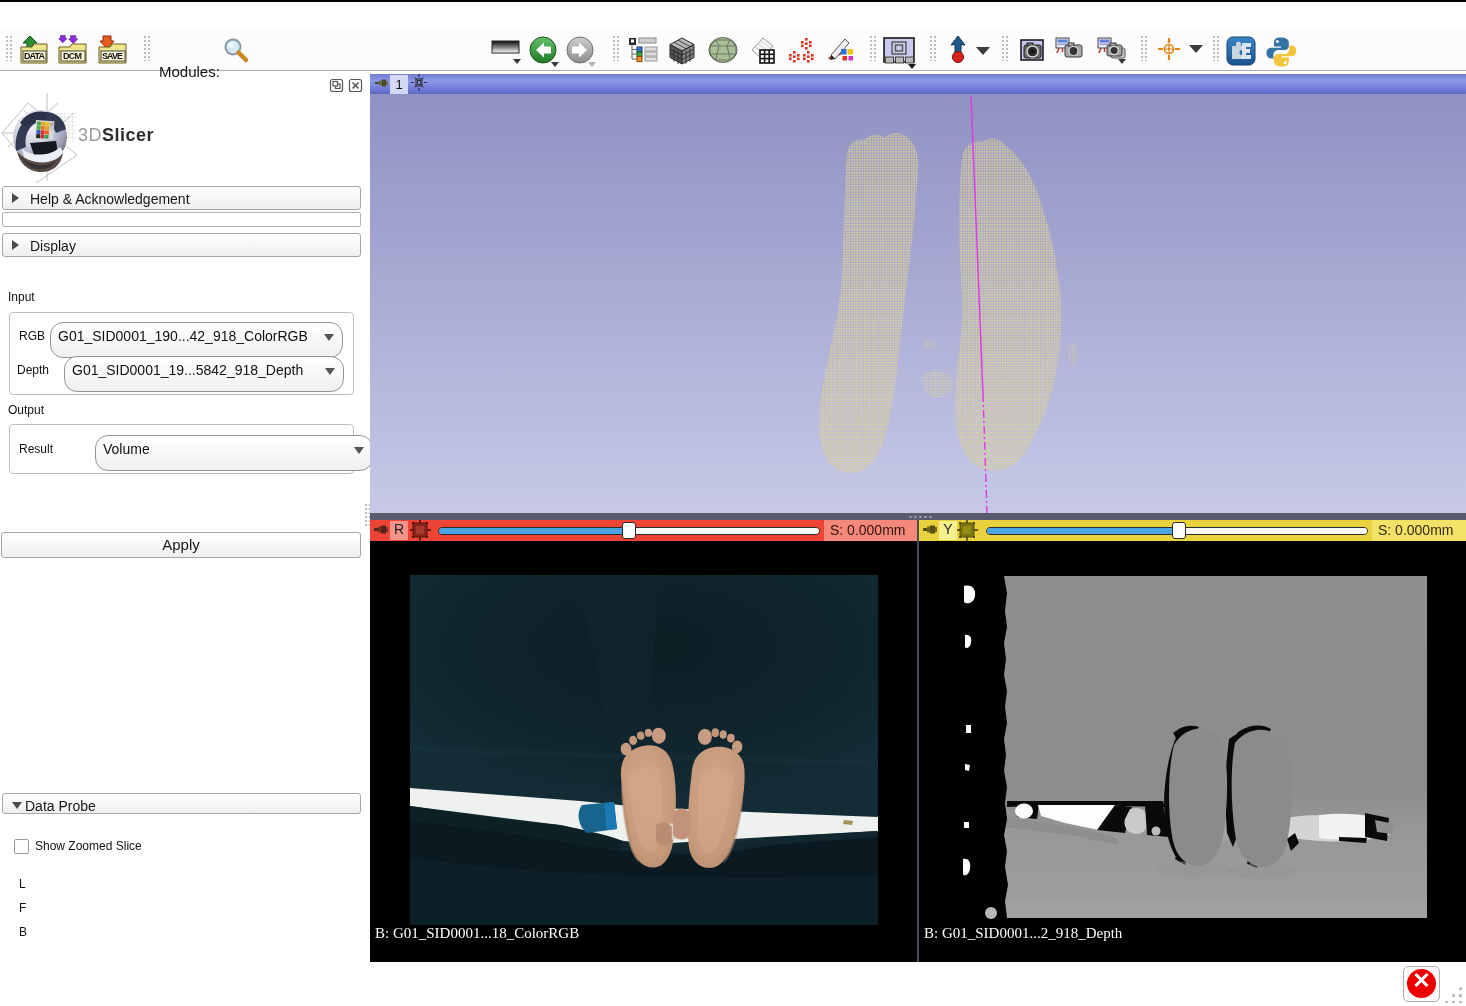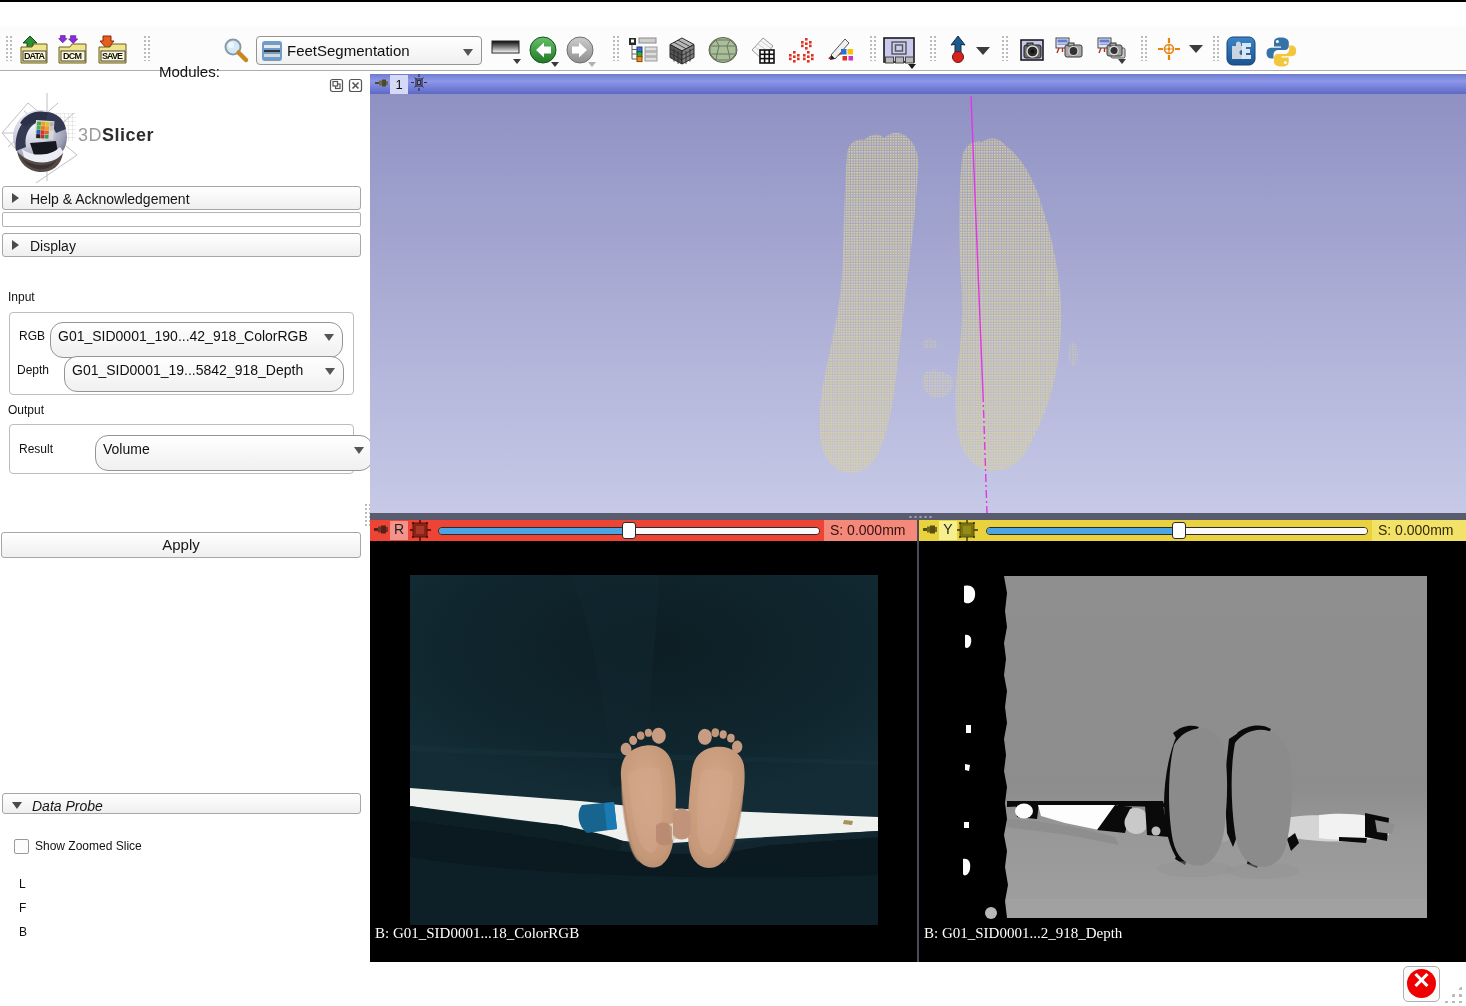--- a/index.html
+++ b/index.html
@@ -60,29 +60,20 @@
   <div class="abs" id="toolbar">
     <div class="grip" style="left:5px;"></div>
     <div class="grip" style="left:143px;"></div>
     <div class="tbtext" style="left:159px; top:13px;margin-top:24px;">Modules:</div>
     <div class="grip" style="left:612px;"></div>
     <div class="grip" style="left:869px;"></div>
     <div class="grip" style="left:929px;"></div>
     <div class="grip" style="left:1001px;"></div>
     <div class="grip" style="left:1140px;"></div>
     <div class="grip" style="left:1212px;"></div>
-    <div class="combo" style="left:256px; top:10px; width:226px; height:29px; border-radius:4px;">
-      <div style="position:absolute; left:5px; top:4px; width:20px; height:20px; border-radius:3px; background:#6d9dc8;">
-        <div style="position:absolute; left:2px; top:4px; width:16px; height:3px; background:#e8e8e8;"></div>
-        <div style="position:absolute; left:2px; top:9px; width:16px; height:2px; background:#333;"></div>
-        <div style="position:absolute; left:2px; top:13px; width:16px; height:3px; background:#d8d8d8;"></div>
-      </div>
-      <div class="ctext" style="left:30px; top:5px; font-size:15px;">FeetSegmentation</div>
-      <div class="carr" style="top:12px;"></div>
-    </div>
     <svg width="1466" height="45" style="position:absolute; left:0; top:0;">
       <defs>
         <linearGradient id="gBack" x1="0" y1="0" x2="0" y2="1">
           <stop offset="0" stop-color="#66c06a"></stop>
             <stop offset="1" stop-color="#1e7a24"></stop>
         </linearGradient>
         <linearGradient id="gFwd" x1="0" y1="0" x2="0" y2="1">
           <stop offset="0" stop-color="#cdcdcd"></stop>
             <stop offset="1" stop-color="#8f8f8f"></stop>
         </linearGradient>
@@ -374,21 +365,21 @@
     <div class="flabel" style="left:8px; top:403px;">Output</div>
     <div class="grpbox" style="top:424px; height:50px;"></div>
     <div class="flabel" style="left:19px; top:442px;">Result</div>
     <div class="combo" style="left:66px; top:435px; width:278px;margin-left:29px;">
       <div class="ctext">Volume</div>
         <div class="carr"></div>
     </div>
     <div class="abs" style="left:1px; top:532px; width:360px; height:26px; border:1px solid #a6a6a6; border-radius:3px; background:linear-gradient(#ffffff,#efefef); text-align:center; font-size:15px; color:#161616; line-height:24px;">Apply</div>
     <div class="collbtn" style="top:793px; height:21px;">
         <div class="tri tri-d" style="top:8px;"></div>
-        <div class="lbl" style="left:29px;font-style:italic;">Data Probe</div>
+        <div class="lbl" style="left:22px;">Data Probe</div>
       </div>
     <div class="abs" style="left:14px; top:839px; width:15px; height:15px; border:1px solid #999; border-radius:2px; background:#fdfdfd;"></div>
     <div class="flabel" style="left:35px; top:839px;">Show Zoomed Slice</div>
     <div class="flabel" style="left:19px; top:877px;">L</div>
     <div class="flabel" style="left:19px; top:901px;">F</div>
     <div class="flabel" style="left:19px; top:925px;">B</div>
   </div>
 
   <div class="abs" id="view3dbar">
     <svg width="60" height="18" style="position:absolute; left:0; top:0;">

